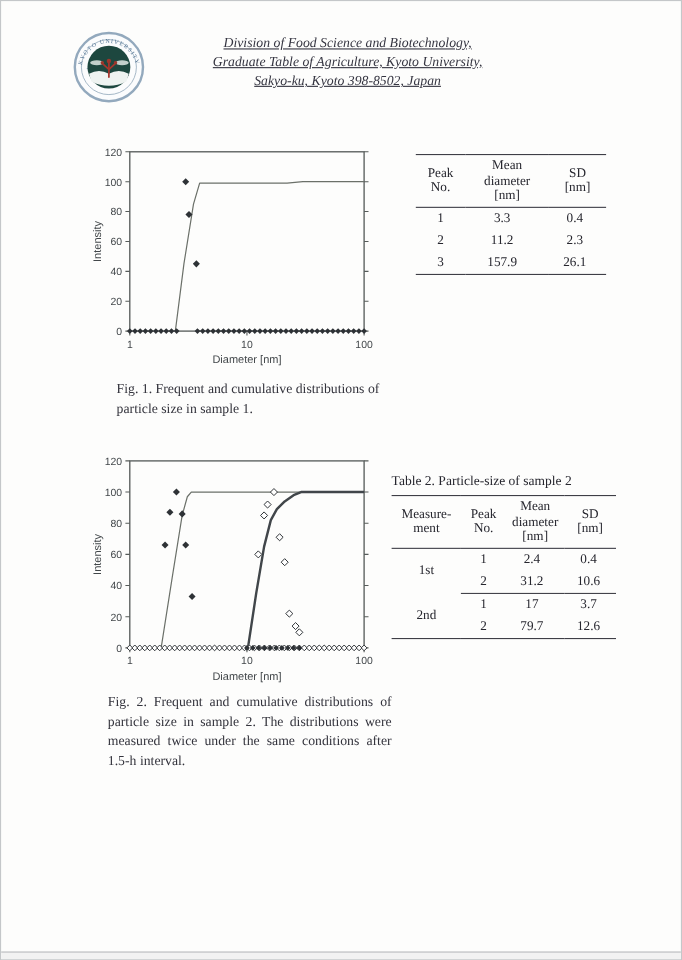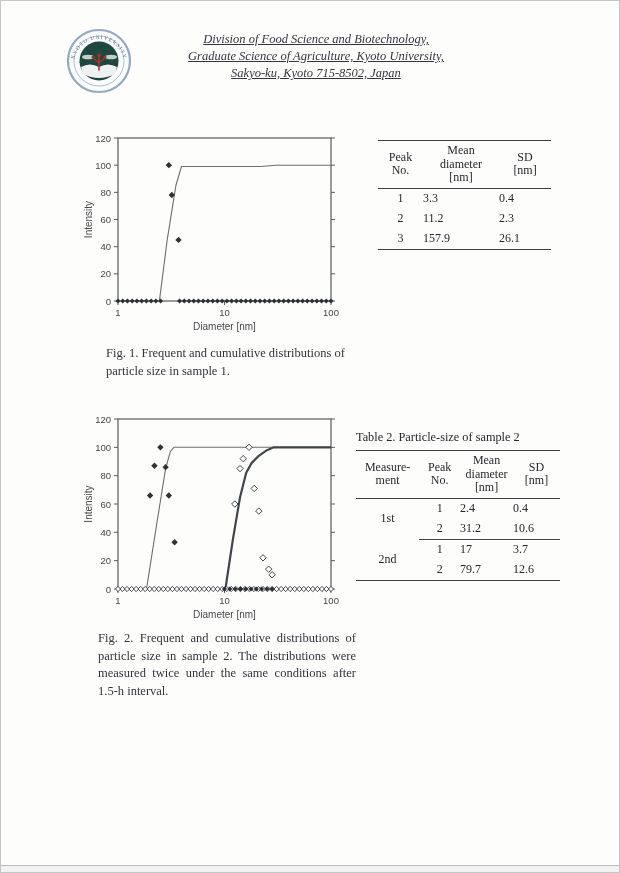--- a/index.html
+++ b/index.html
@@ -27,21 +27,21 @@
   .tblock.t1{left:377px;top:139px;width:173px;}
   .tblock.t2{left:355px;top:429px;width:204px;}
   .ttitle{font-size:12.3px;margin:0 0 5px 0;white-space:nowrap;}
   table.ptable{border-collapse:collapse;width:100%;border-top:1.4px solid #3e3e46;border-bottom:1.4px solid #3e3e46;}
   table.ptable th{
     font-weight:normal;white-space:pre-line;text-align:center;vertical-align:middle;
     line-height:13.5px;padding:3px 0;border-bottom:1.2px solid #3e3e46;font-size:12px;
   }
   table.ptable td{padding:1.5px 0;height:17px;font-size:12px;}
   td.c{text-align:center;}
-  td.r{text-align:left;}
+  td.r{text-align:center;}
   .t1 td.mean{padding-right:9px;}
   .t1 td.sd{padding-right:5px;}
   .t2 td.mean{padding-right:6px;}
   .t2 td.sd{padding-right:3px;margin-top:28px;}
   tr.group-end td{border-bottom:1px solid #43434a;}
 </style>
 </head>
 <body>
 
 <div class="page">
@@ -70,22 +70,22 @@
     </g>
     <g fill="#9c352b">
       <circle cx="34" cy="28.5" r="2"></circle>
       <circle cx="28" cy="30" r="1.6"></circle>
       <circle cx="40" cy="30" r="1.6"></circle>
     </g>
   </svg>
 
   <div class="affil">
     <div>Division of Food Science and Biotechnology,</div>
-    <div>Graduate Science of Agriculture, Kyoto University,</div>
-    <div>Sakyo-ku, Kyoto 715-8502, Japan</div>
+    <div>Graduate Table of Agriculture, Kyoto University,</div>
+    <div>Sakyo-ku, Kyoto 398-8502, Japan</div>
   </div>
 
   <svg class="chart c1" width="260" height="212">
       <rect x="35" y="8" width="213" height="163" fill="none" stroke="#565b59" stroke-width="1.2"></rect>
       <line x1="31" y1="171" x2="35" y2="171" stroke="#565b59" stroke-width="1"></line>
       <line x1="248" y1="171" x2="252" y2="171" stroke="#565b59" stroke-width="1"></line>
       <text x="28" y="174.5" text-anchor="end" font-size="9.5" fill="#42474a" font-family="Liberation Sans, sans-serif">0</text>
       <line x1="31" y1="143.83333333333334" x2="35" y2="143.83333333333334" stroke="#565b59" stroke-width="1"></line>
       <line x1="248" y1="143.83333333333334" x2="252" y2="143.83333333333334" stroke="#565b59" stroke-width="1"></line>
       <text x="28" y="147.33333333333334" text-anchor="end" font-size="9.5" fill="#42474a" font-family="Liberation Sans, sans-serif">20</text>

